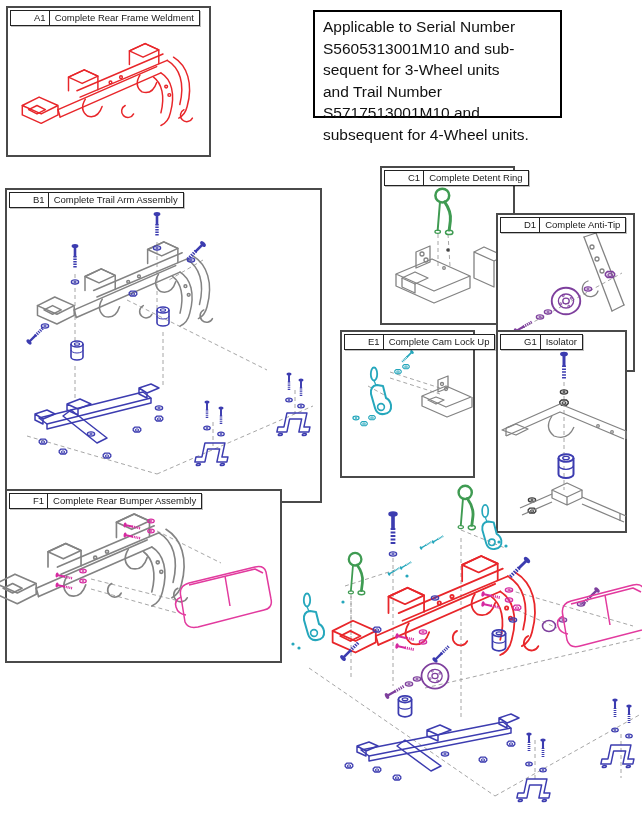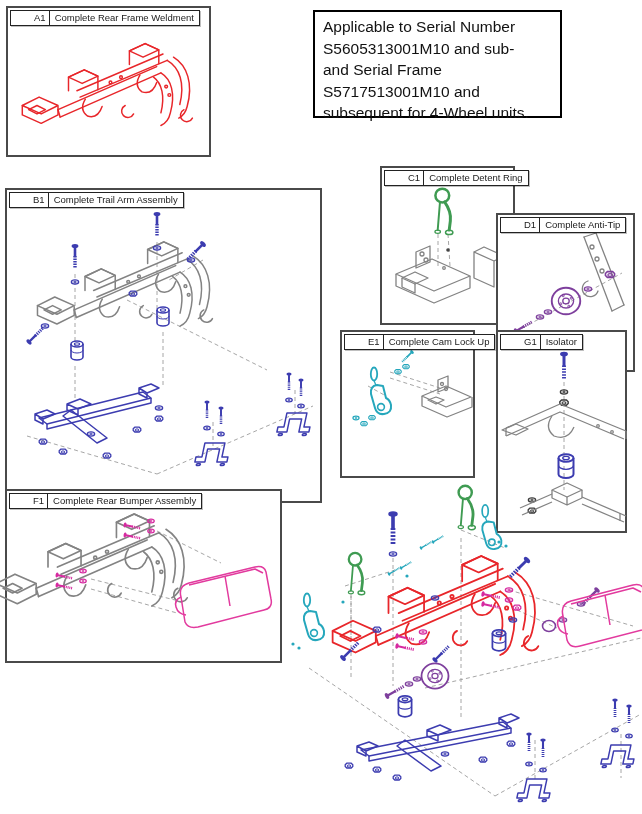--- a/index.html
+++ b/index.html
@@ -106,21 +106,22 @@
       <span class="pname">Complete Rear Frame Weldment</span>
     </div>
     <svg class="draw" width="201" height="147" viewBox="0 0 201 147">
       <use href="#g-frame" transform="translate(8,24) scale(1.05)" color="var(--frame-red)"></use>
     </svg>
   </div>
 
   <div class="note-box">
     <div class="note-line">Applicable to Serial Number</div>
     <div class="note-line">S5605313001M10 and sub-</div>
-    <div class="note-line">and Serial Frame</div>
+    <div class="note-line">sequent for 3-Wheel units</div>
+    <div class="note-line">and Trail Number</div>
     <div class="note-line">S5717513001M10 and</div>
     <div class="note-line">subsequent for 4-Wheel units.</div>
   </div>
 
   <div class="panel" style="left:5px;top:168px;width:317px;height:315px;margin-top:20px;">
     <div class="plabel">
       <span class="pcode">B1</span>
       <span class="pname">Complete Trail Arm Assembly</span>
     </div>
     <svg class="draw" width="313" height="311" viewBox="0 0 313 311">

